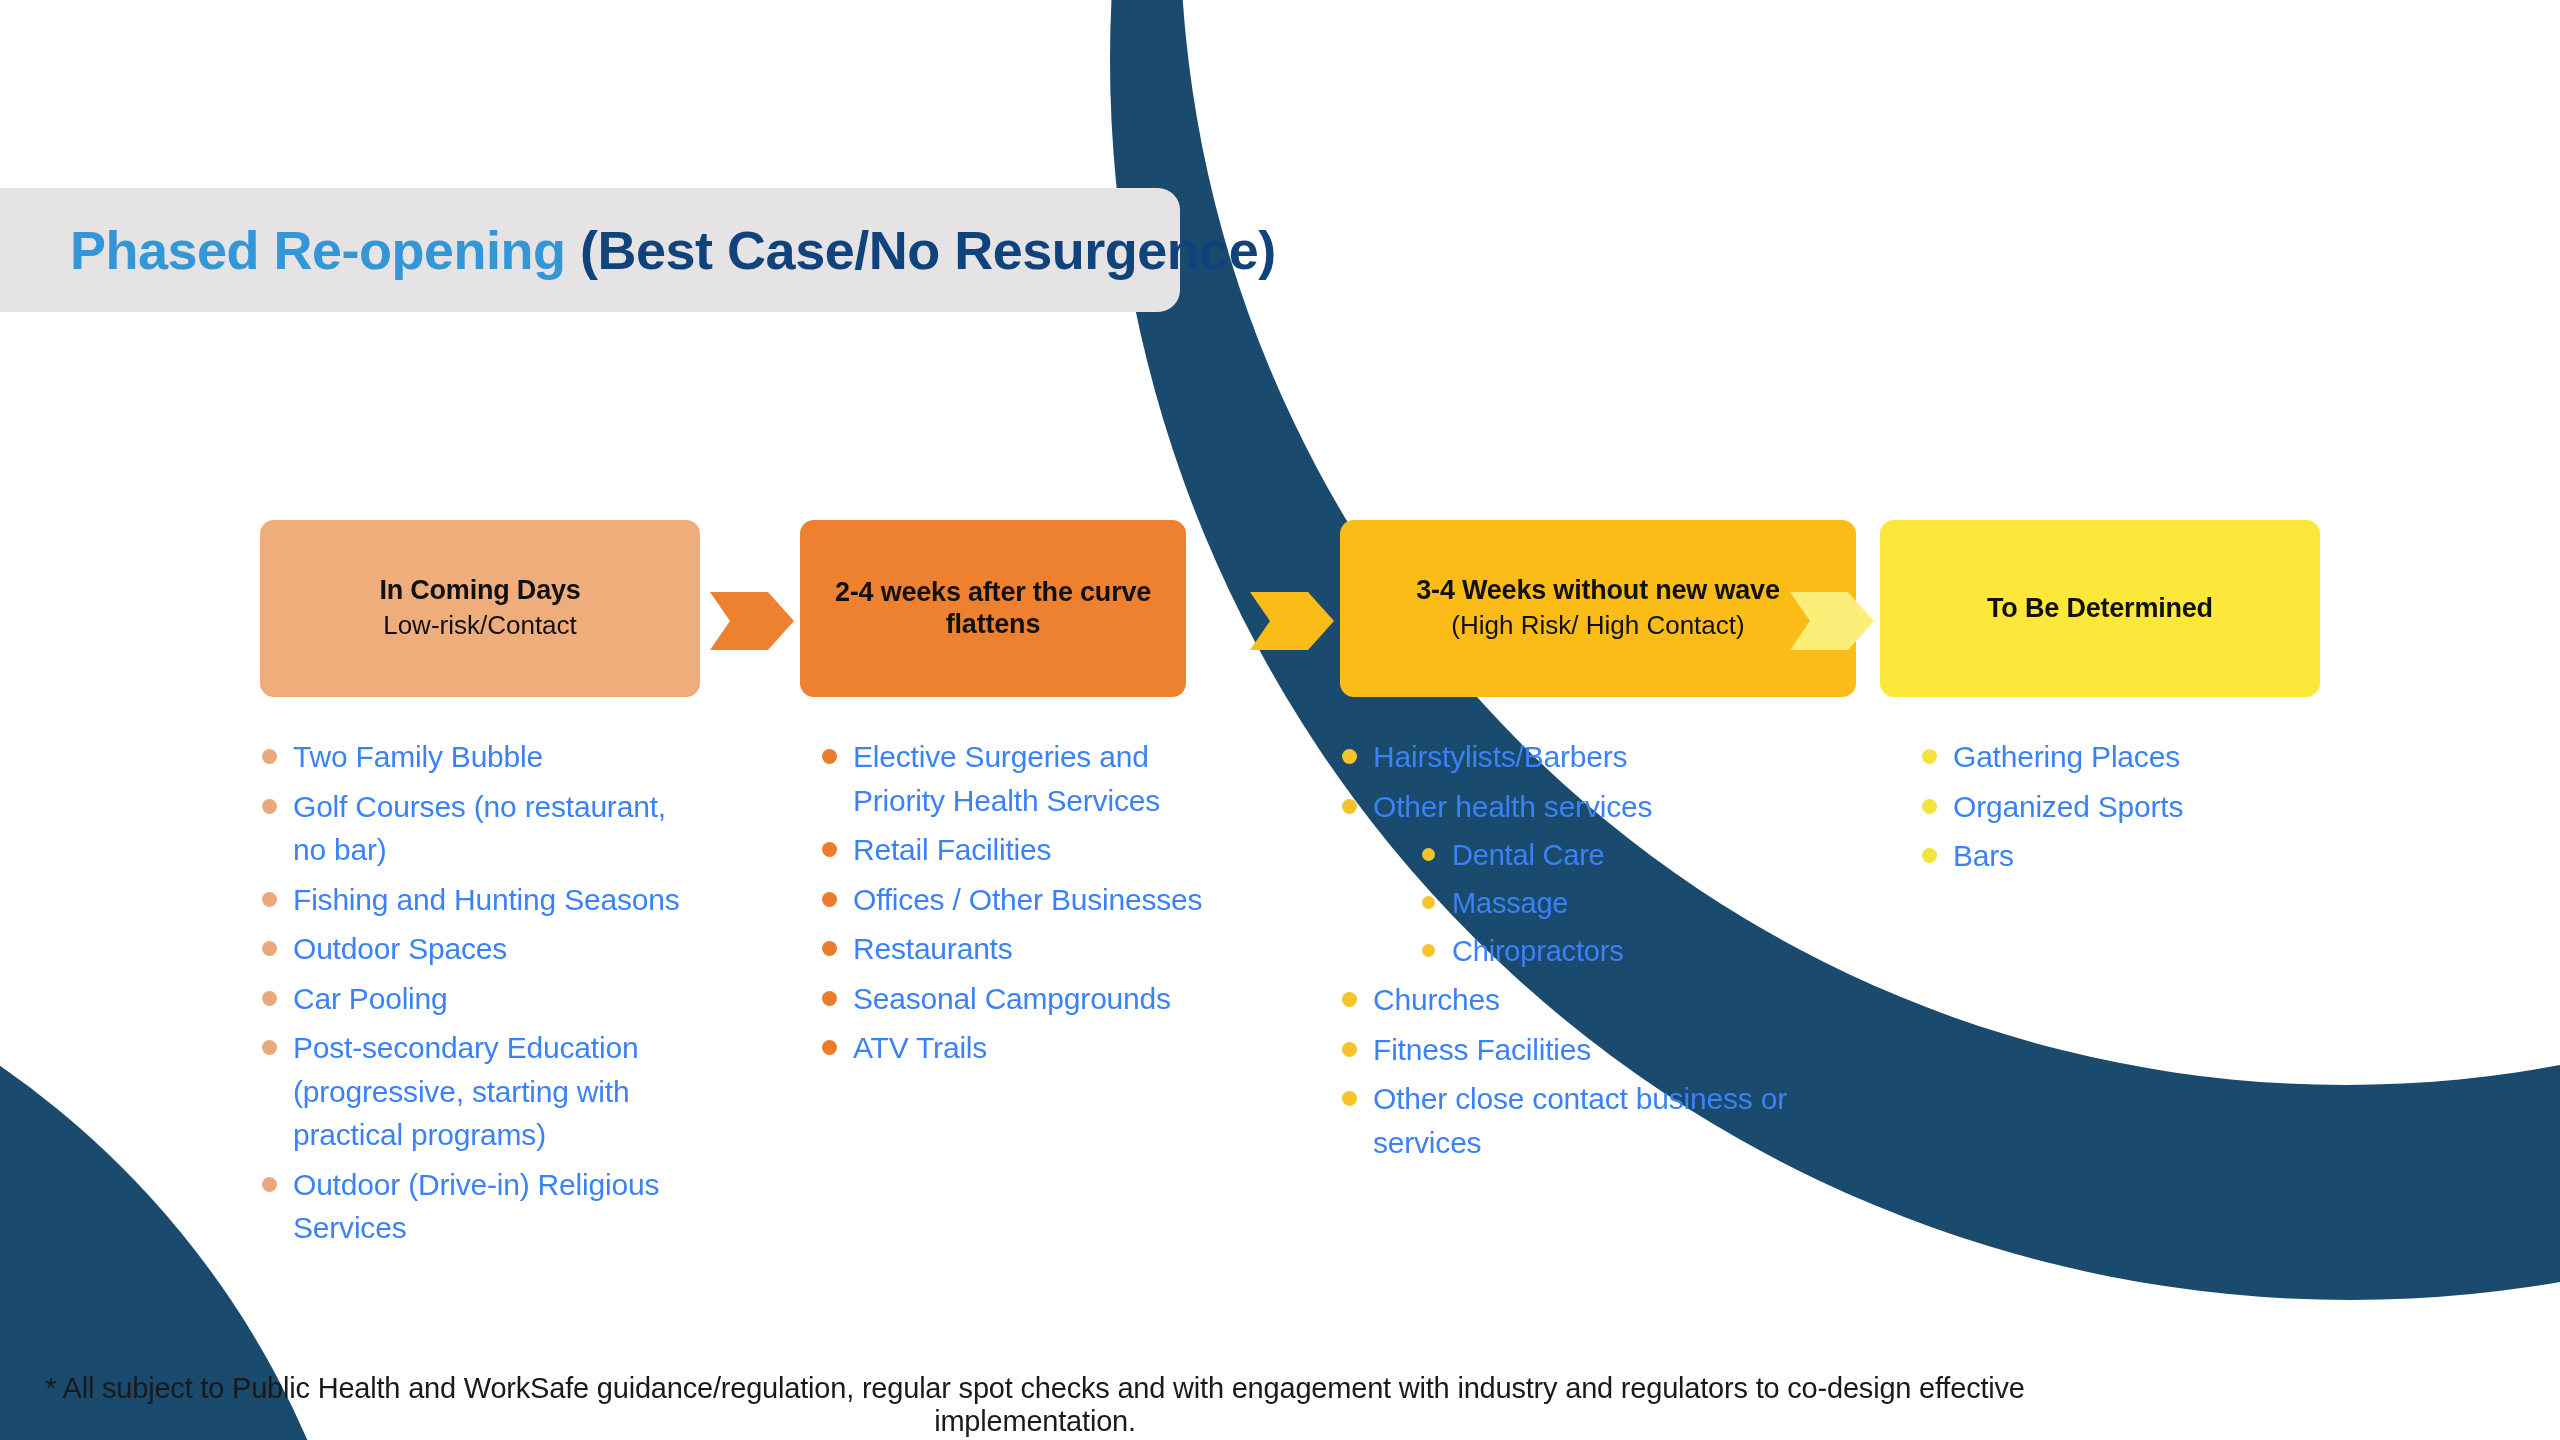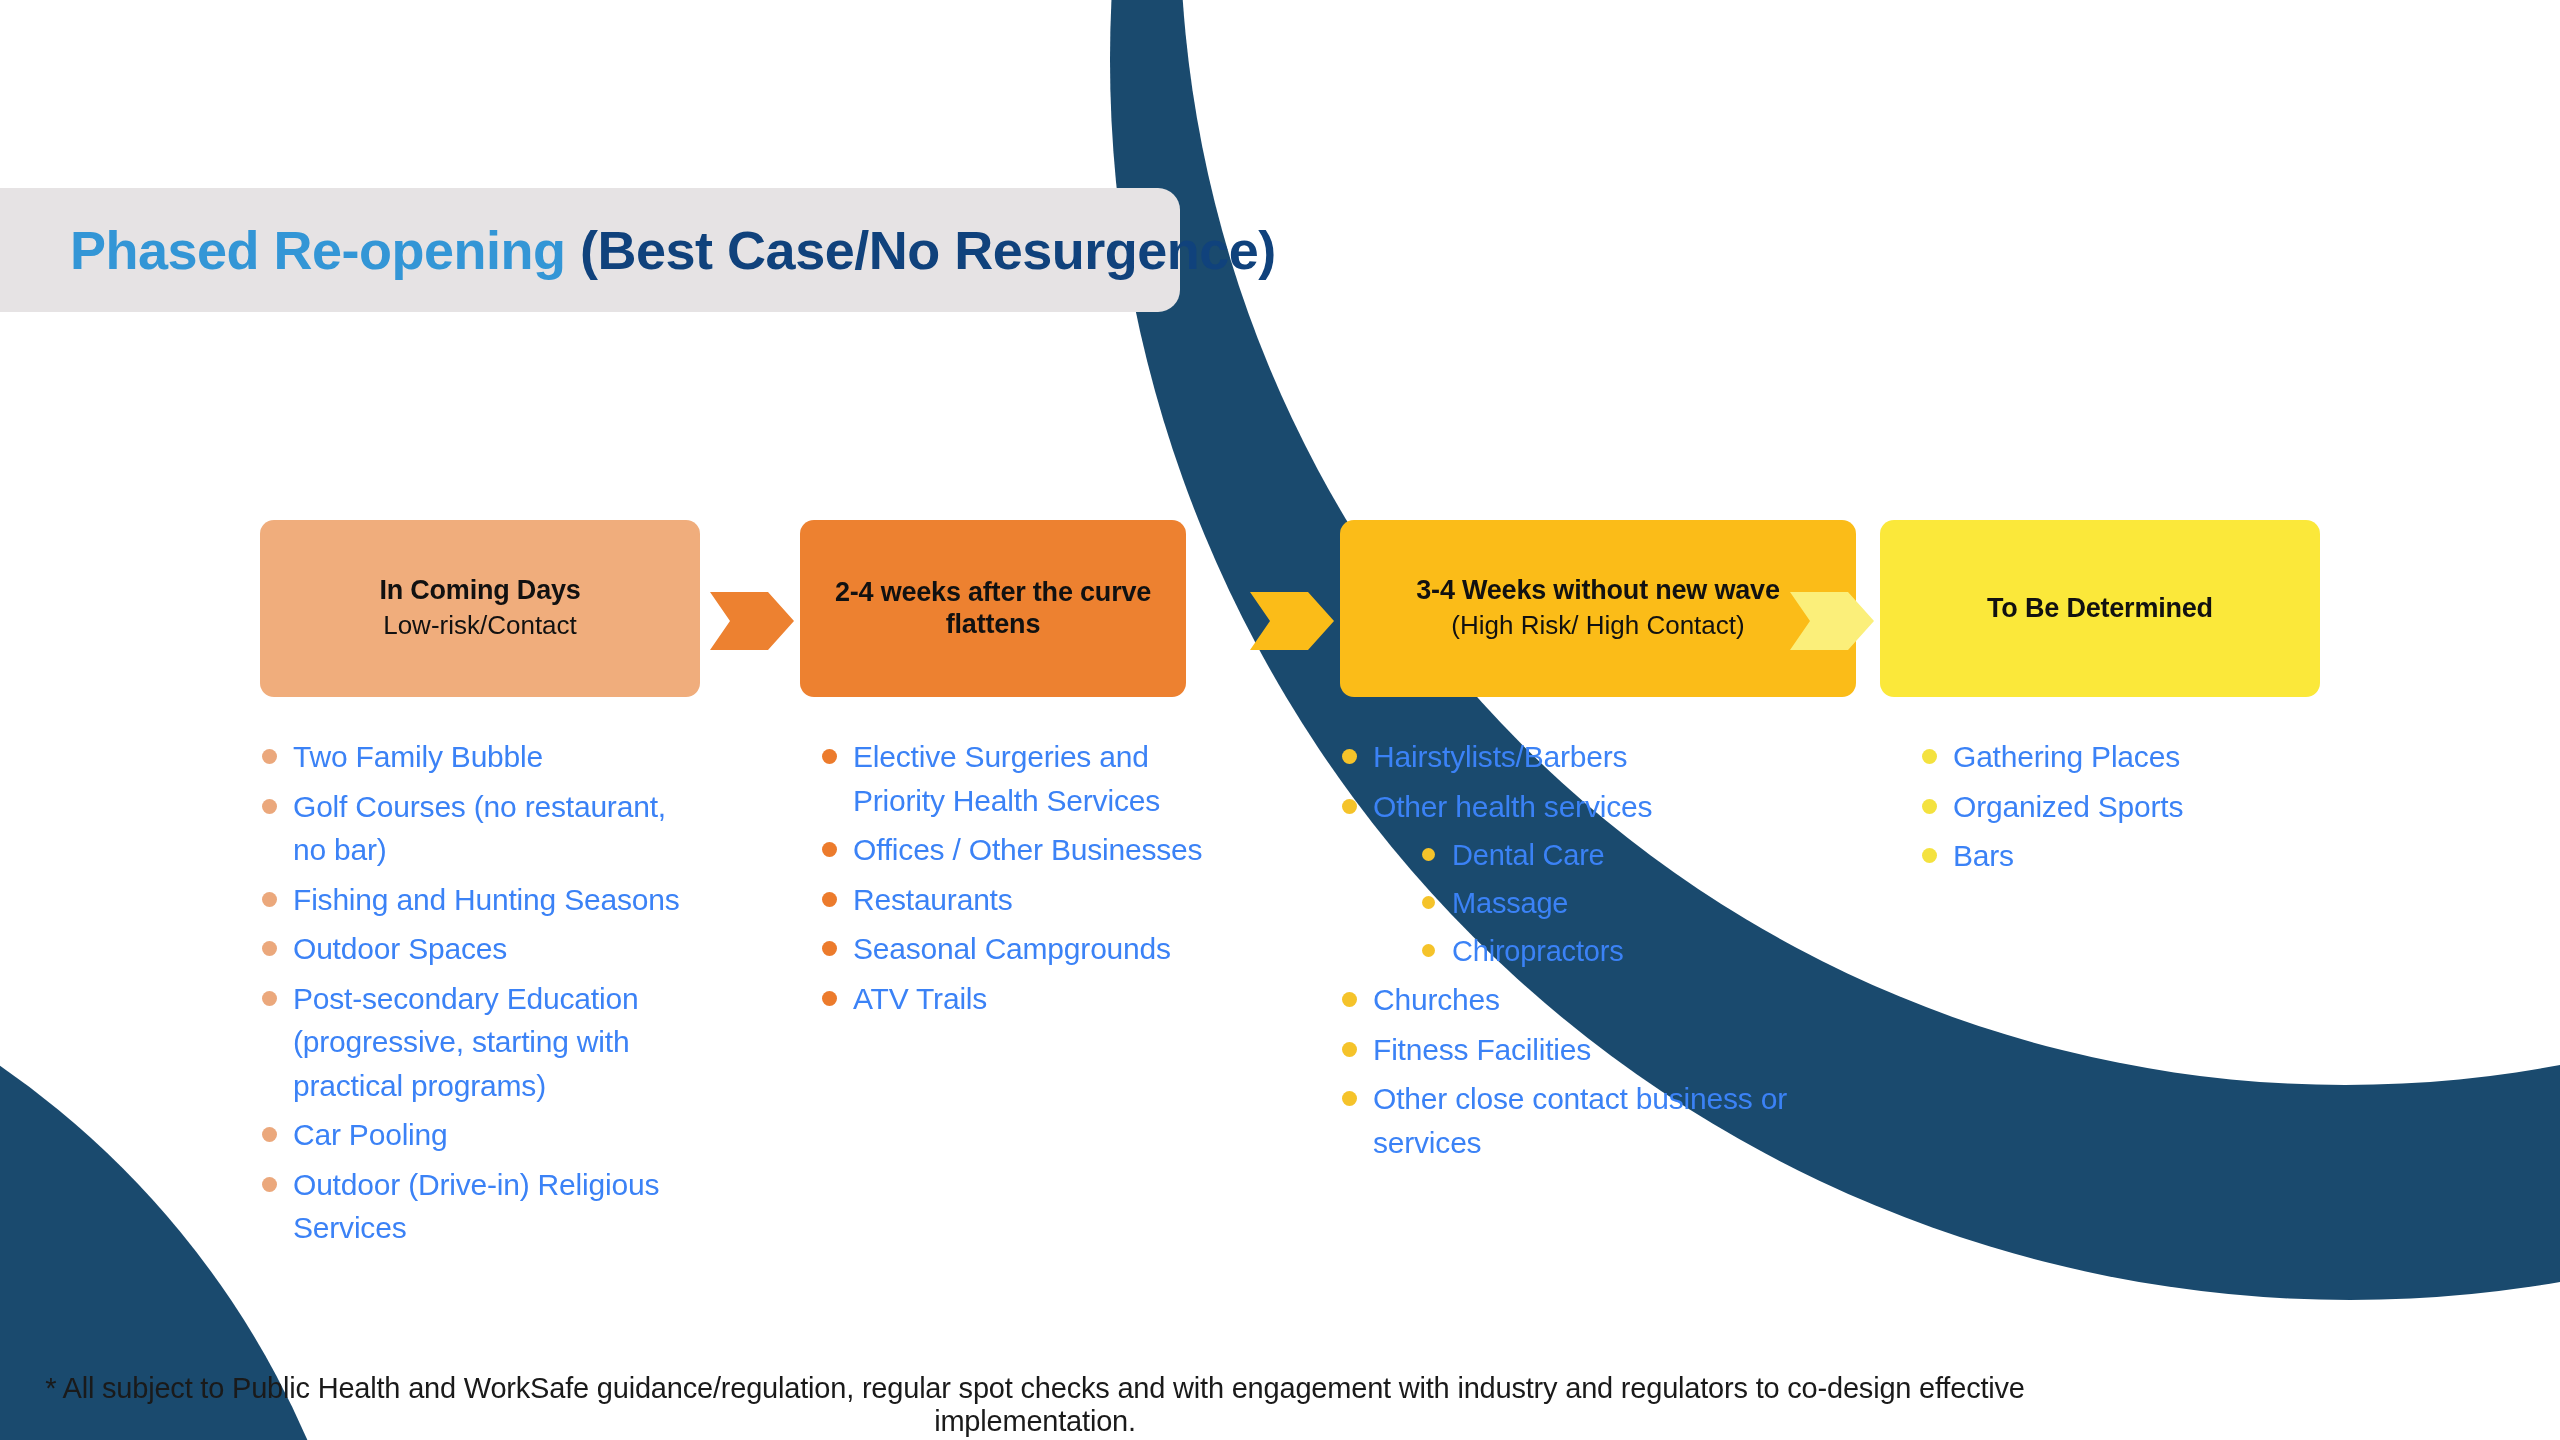--- a/index.html
+++ b/index.html
@@ -248,35 +248,39 @@
         <div class="bullet-row">
           <span class="dot" style="background: rgb(235, 168, 124);"></span>
           <span class="bullet-text">Fishing and Hunting Seasons</span>
         </div>
         <div class="bullet-row">
           <span class="dot" style="background: rgb(235, 168, 124);"></span>
           <span class="bullet-text">Outdoor Spaces</span>
         </div>
         <div class="bullet-row">
           <span class="dot" style="background: rgb(235, 168, 124);"></span>
+          <span class="bullet-text">Car Pooling</span>
+        </div>
+        <div class="bullet-row">
+          <span class="dot" style="background: rgb(235, 168, 124);"></span>
           <span class="bullet-text">Post-secondary Education (progressive, starting with practical programs)</span>
         </div>
         <div class="bullet-row">
           <span class="dot" style="background: rgb(235, 168, 124);"></span>
-          <span class="bullet-text">Car Pooling</span>
-        </div>
-        <div class="bullet-row">
-          <span class="dot" style="background: rgb(235, 168, 124);"></span>
           <span class="bullet-text">Outdoor (Drive-in) Religious Services</span>
         </div>
       </div>
       <div class="col" style="left: 822px; width: 400px;">
         <div class="bullet-row">
           <span class="dot" style="background: rgb(236, 123, 44);"></span>
           <span class="bullet-text">Elective Surgeries and Priority Health Services</span>
+        </div>
+        <div class="bullet-row">
+          <span class="dot" style="background: rgb(236, 123, 44);"></span>
+          <span class="bullet-text">Retail Facilities</span>
         </div>
         <div class="bullet-row">
           <span class="dot" style="background: rgb(236, 123, 44);"></span>
           <span class="bullet-text">Offices / Other Businesses</span>
         </div>
         <div class="bullet-row">
           <span class="dot" style="background: rgb(236, 123, 44);"></span>
           <span class="bullet-text">Restaurants</span>
         </div>
         <div class="bullet-row">

